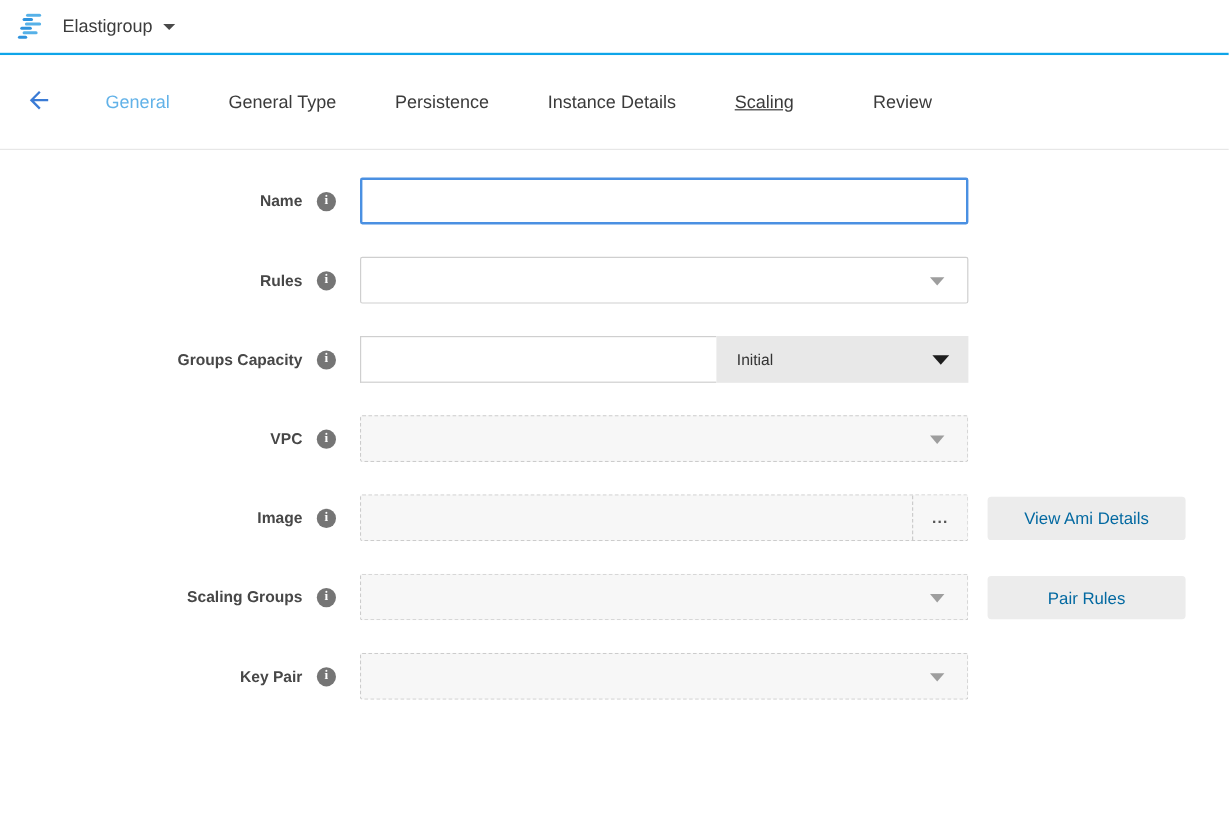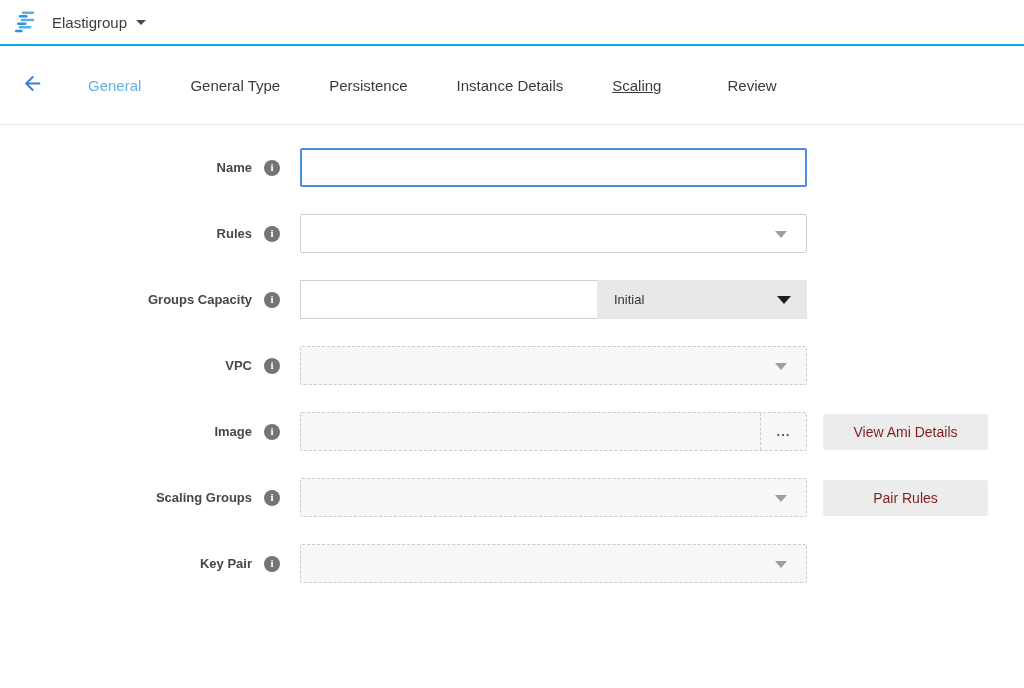--- a/index.html
+++ b/index.html
@@ -173,21 +173,21 @@
     display: flex; align-items: center; justify-content: center;
     cursor: pointer;
     font-family: inherit;
   }
 
   .side-btn {
     margin-left: 16px;
     width: 165px; height: 36px;
     background: #ececec;
     border: none; border-radius: 3px;
-    color: #7f1d1d;
+    color: #0369a1;
     font-size: 14px;
     font-family: inherit;
     cursor: pointer;
     white-space: nowrap;
   }
 </style>
 </head>
 <body>
 
 <header class="topbar">

